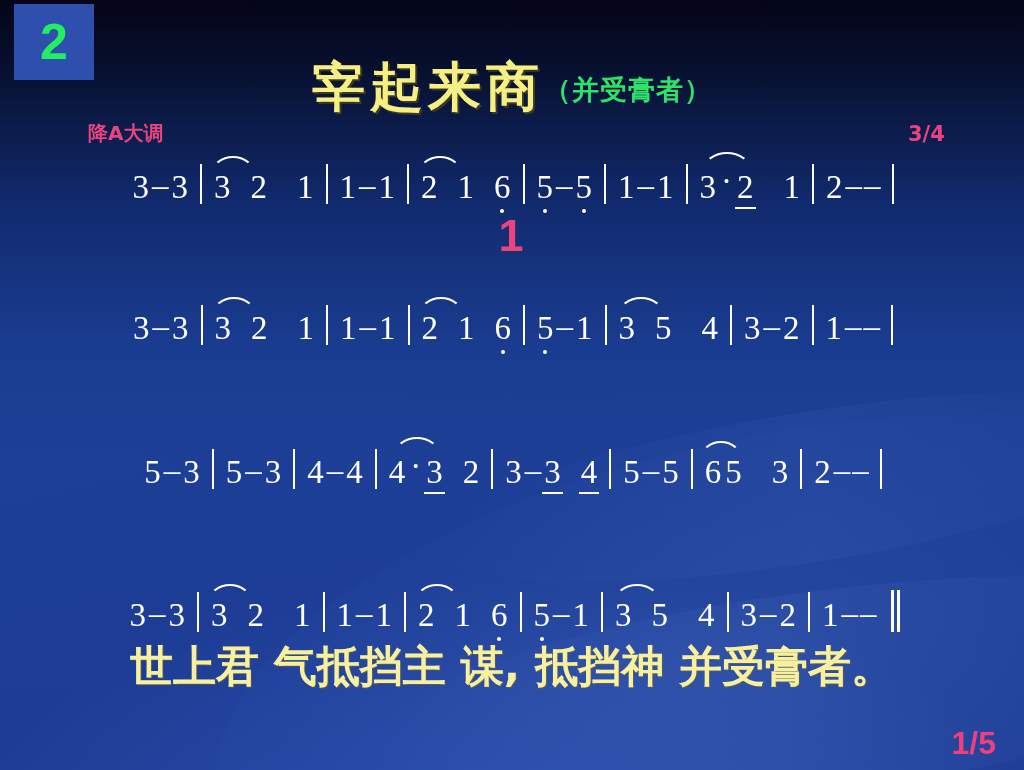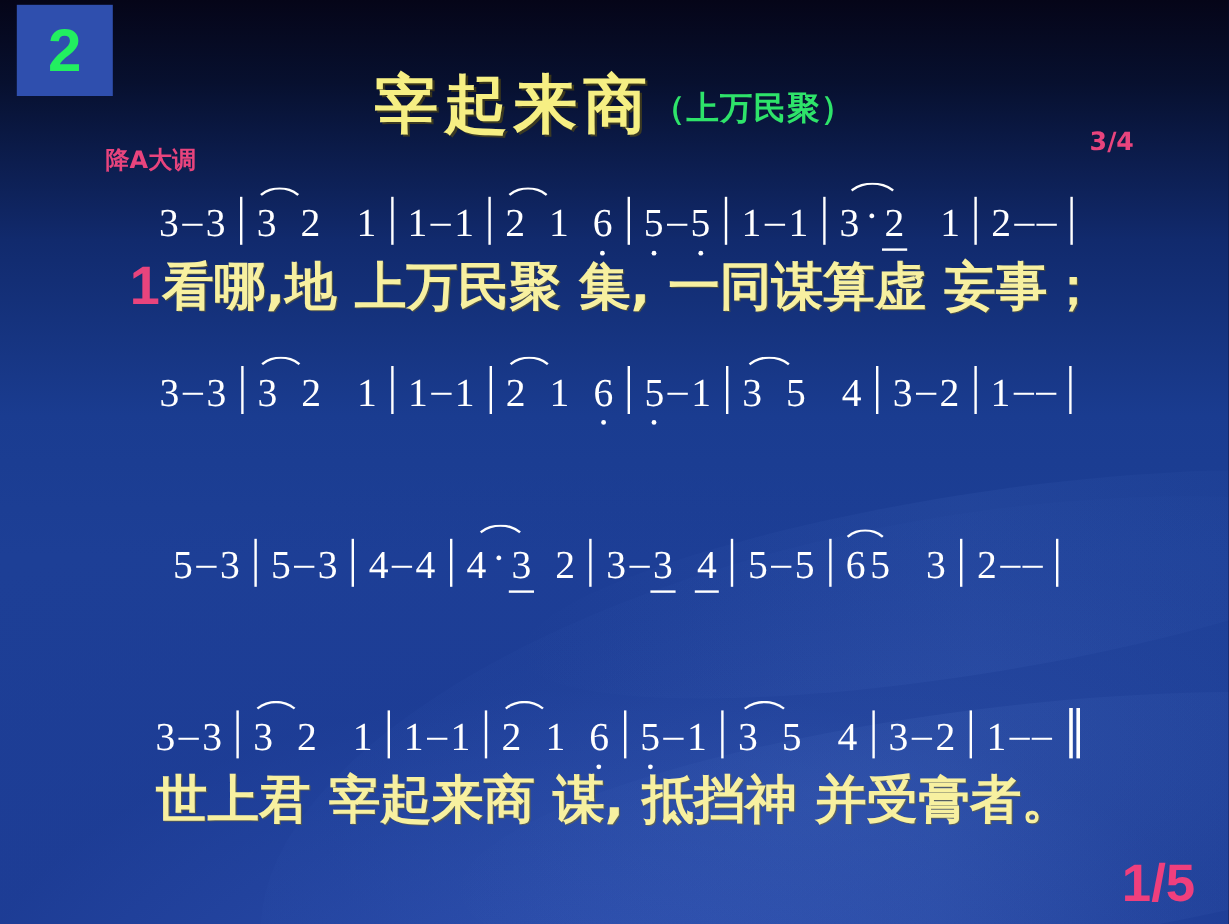--- a/index.html
+++ b/index.html
@@ -89,21 +89,21 @@
 
   
   .meta {
     position: absolute;
     color: #e8447d;
     font-size: 20px;
     font-weight: bold;
     font-family: "DejaVu Sans", "Liberation Sans", sans-serif;
   }
   #key-sig { left: 88px; top: 120px; }
-  #time-sig { left: 908px; top: 106px; font-size: 21px; }
+  #time-sig { left: 908px; top: 122px; font-size: 21px; }
 
   
   .system {
     position: absolute;
     left: 0; right: 0;
   }
   .sys1 { top: 158px; }
   .sys2 { top: 299px; }
   .sys3 { top: 443px; }
   .sys4 { top: 586px; }
@@ -219,40 +219,40 @@
     text-shadow: none;
   }
   .lyric-indent { display: inline-block; width: 34px; }
 
   
   #page-counter {
     position: absolute;
     right: 28px;
     bottom: 8px;
     color: #ef3f7d;
-    font-size: 44px;
+    font-size: 32px;
     font-weight: bold;
     font-family: "Liberation Sans", "DejaVu Sans", sans-serif;
   }
 </style>
 </head>
 <body>
 
 <div id="slide">
 
   <div class="swoosh swoosh-a"></div>
   <div class="swoosh swoosh-b"></div>
   <div class="swoosh swoosh-c"></div>
 
   <div id="number-badge">
     <span class="num">2</span>
   </div>
 
   <div id="title-row">
-    <span id="title-main">宰起来商</span><span id="title-sub">（上万民聚）</span>
+    <span id="title-main">宰起来商</span><span id="title-sub">（并受膏者）</span>
   </div>
 
   <div class="meta" id="key-sig">降A大调</div>
 
   <div class="meta" id="time-sig">3/4</div>
 
   <div class="system sys1">
     <div class="notation">
       <span class="measure">
           <span class="note">3</span>
@@ -307,21 +307,20 @@
       <span class="bar"></span>
       <span class="measure">
           <span class="note">2</span>
           <span class="dash">–</span>
           <span class="dash">–</span>
         </span>
       <span class="bar"></span>
     </div>
     <div class="lyrics">
       <span class="verse-no">1</span>
-        <span>看哪,地  上万民聚  集, 一同谋算虚    妄事；</span>
     </div>
   </div>
 
   <div class="system sys2">
     <div class="notation">
       <span class="measure">
           <span class="note">3</span>
           <span class="dash">–</span>
           <span class="note">3</span>
         </span>
@@ -497,19 +496,19 @@
           <span class="note">1</span>
           <span class="dash">–</span>
           <span class="dash">–</span>
         </span>
       <span class="bar-final">
           <i></i>
           <i></i>
         </span>
     </div>
     <div class="lyrics">
-      <span>世上君   宰起来商  谋, 抵挡神   并受膏者。</span>
+      <span>世上君   气抵挡主  谋, 抵挡神   并受膏者。</span>
     </div>
   </div>
 
   <div id="page-counter">1/5</div>
 
 </div>
 
 </body></html>

